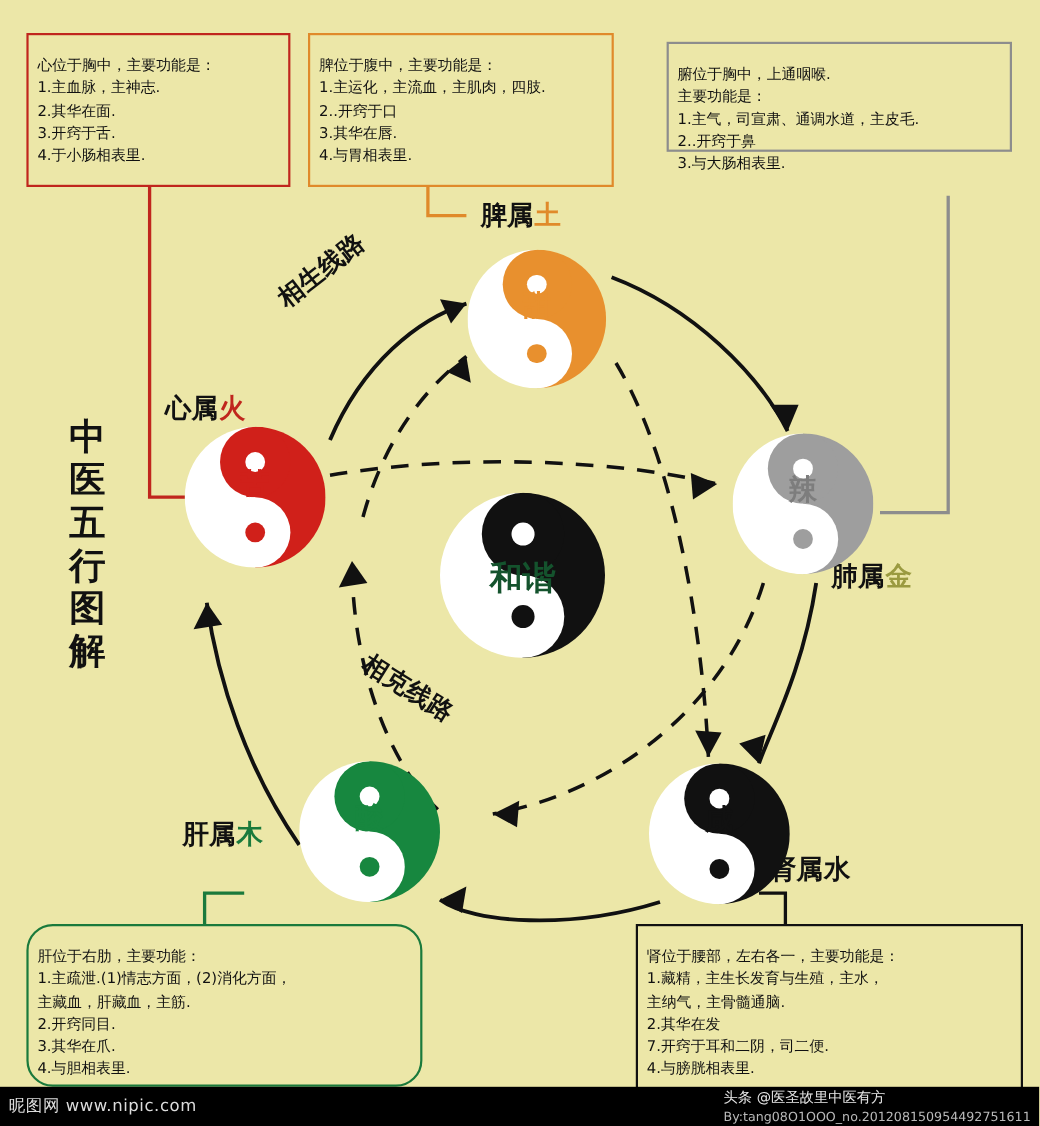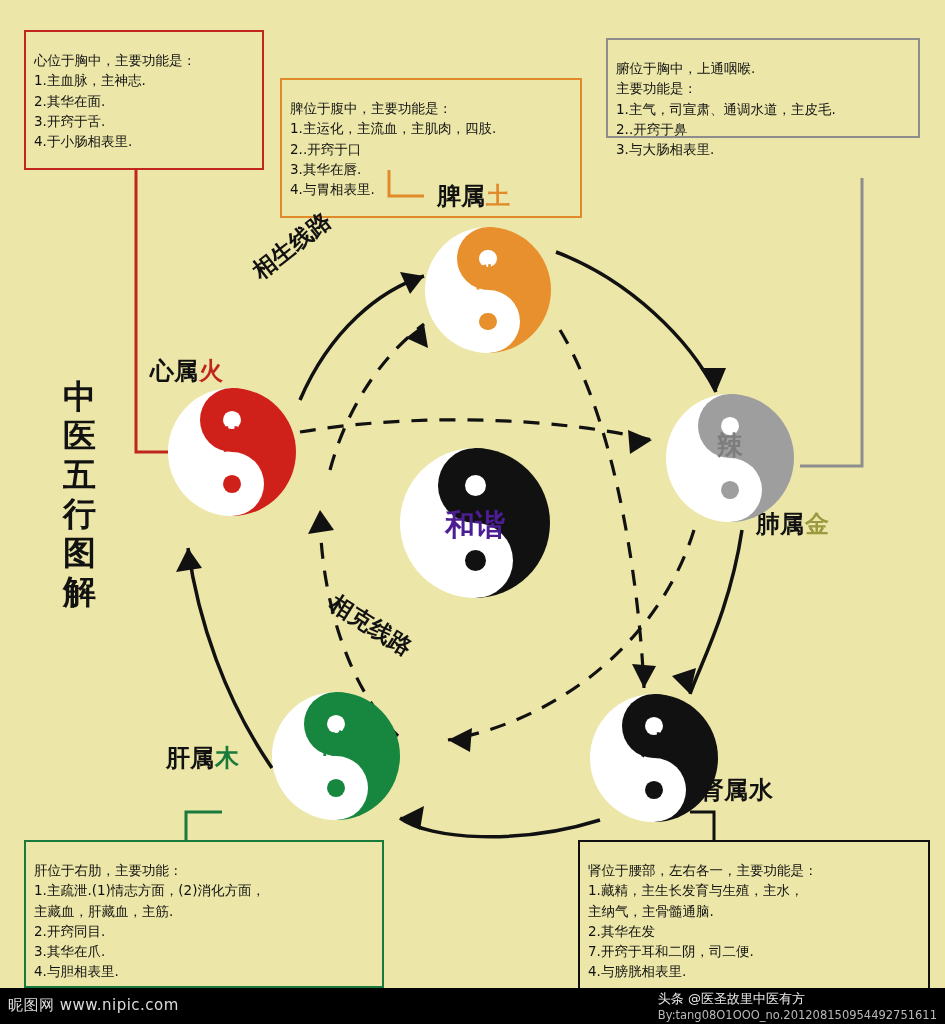--- a/index.html
+++ b/index.html
@@ -22,23 +22,23 @@
     background: transparent;
     border: 2px solid #000;
     box-sizing: border-box;
     padding: 18px 8px;
     font-size: 13.5px;
     line-height: 1.5;
     color: #111;
     white-space: pre-line;
   }
   .box-heart   { left: 24px;  top: 30px;  width: 240px; height: 140px; border-color: #c0261d; }
-  .box-spleen  { left: 280px; top: 30px;  width: 302px; height: 140px; border-color: #e08a2a; margin-top: 48px; }
+  .box-spleen  { left: 280px; top: 30px;  width: 278px; height: 140px; border-color: #e08a2a; }
   .box-lung    { left: 606px; top: 38px;  width: 314px; height: 100px; border-color: #8d8d8d; }
-  .box-liver   { left: 24px;  top: 840px; width: 360px; height: 148px; border-color: #1a7a3c; }
+  .box-liver   { left: 24px;  top: 840px; width: 360px; height: 148px; border-color: #1a7a3c; border-radius: 24px; }
   .box-kidney  { left: 578px; top: 840px; width: 352px; height: 158px; border-color: #111; }
 
   .title-vertical {
     position: absolute;
     left: 52px;
     top: 378px;
     width: 56px;
     font-size: 33px;
     line-height: 1.18;
     font-weight: bold;
@@ -123,21 +123,21 @@
   .t-liver  { left: 272px; top: 692px; width: 128px; height: 128px; }
 
   .center-text {
     position: absolute;
     left: 400px;
     top: 505px;
     width: 150px;
     text-align: center;
     font-size: 30px;
     font-weight: bold;
-    color: #4c1d95;
+    color: #14532d;
     z-index: 9;
   }
 
   svg.overlay {
     position: absolute;
     left: 0; top: 0;
     width: 945px;
     height: 1024px;
     pointer-events: none;
   }

